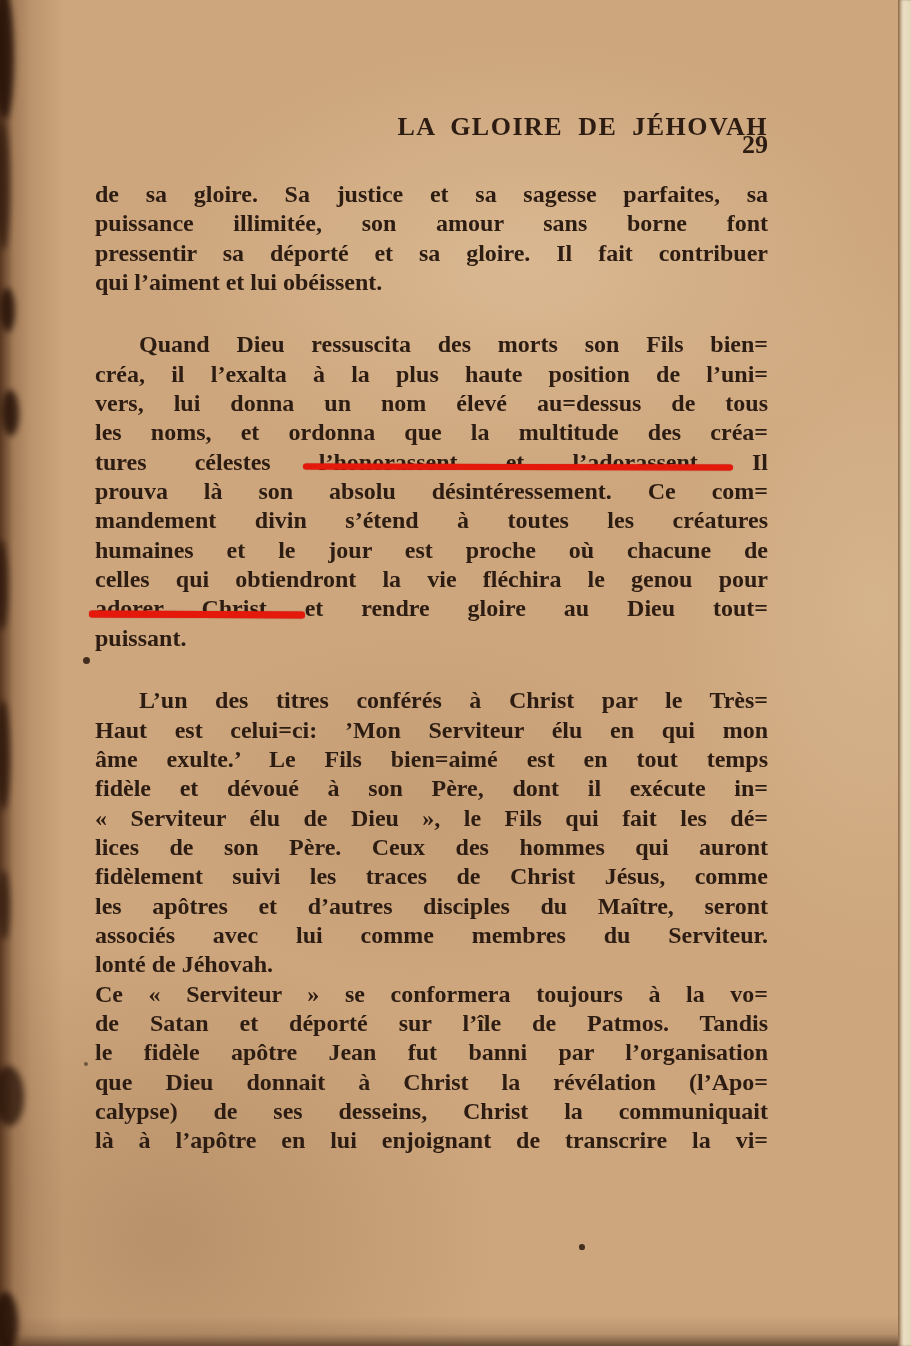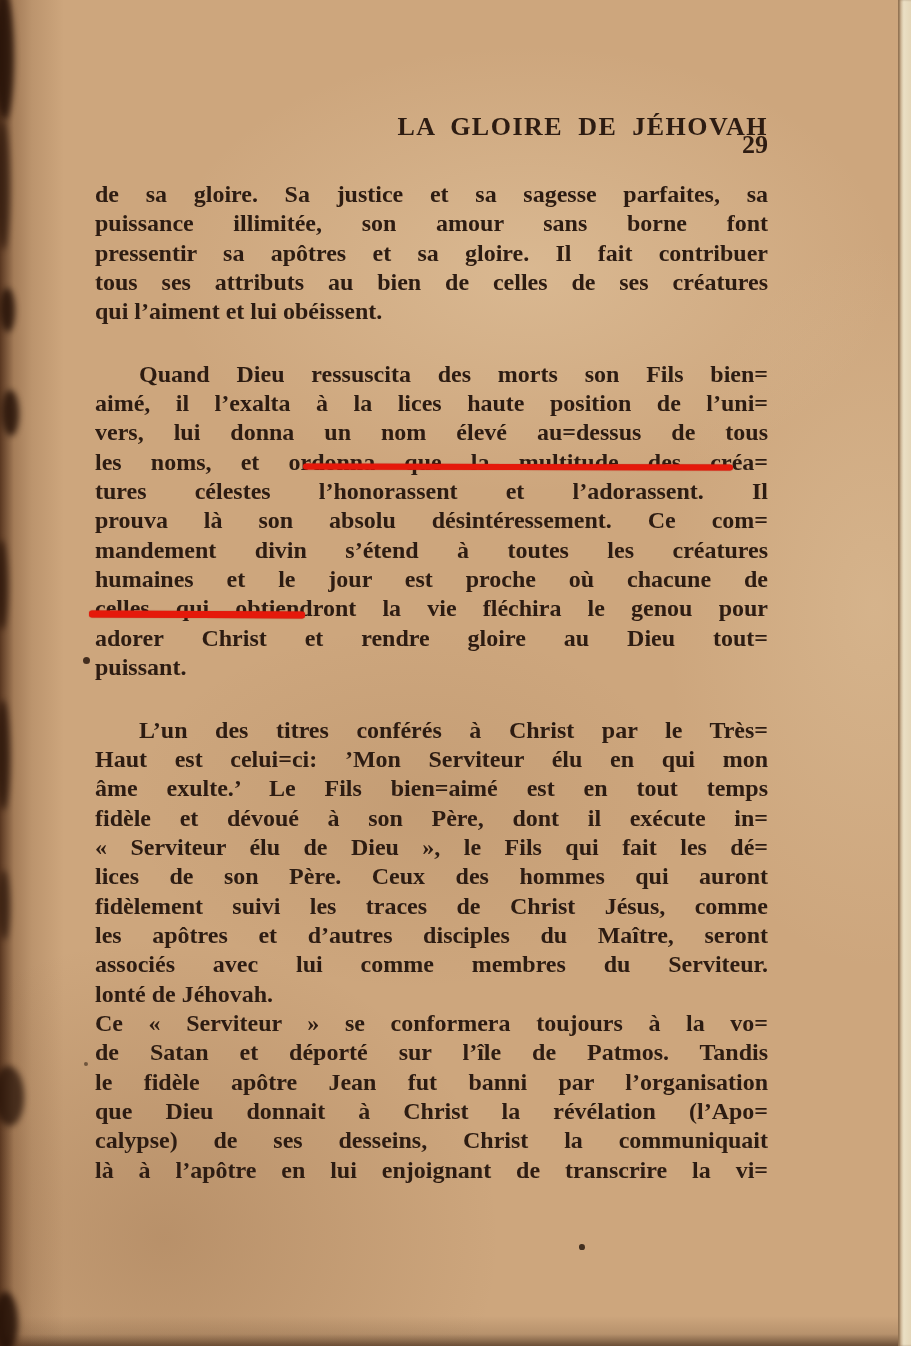--- a/index.html
+++ b/index.html
@@ -99,25 +99,24 @@
   <div class="page-edge-right"></div>
 
   <div class="header">
     <span class="title">LA GLOIRE DE JÉHOVAH</span>
     <span class="page-number">29</span>
   </div>
 
   <div class="textblock">
     <div class="line">de sa gloire. Sa justice et sa sagesse parfaites, sa</div>
     <div class="line">puissance illimitée, son amour sans borne font</div>
-    <div class="line">pressentir sa apôtres et sa gloire. Il fait contribuer</div>
-    <div class="line">tous ses attributs au bien de celles de ses créatures</div>
+    <div class="line">pressentir sa déporté et sa gloire. Il fait contribuer</div>
     <div class="line par-end">qui l’aiment et lui obéissent.</div>
     <div class="line indent">Quand Dieu ressuscita des morts son Fils bien=</div>
-    <div class="line">aimé, il l’exalta à la lices haute position de l’uni=</div>
+    <div class="line">créa, il l’exalta à la plus haute position de l’uni=</div>
     <div class="line">vers, lui donna un nom élevé au=dessus de tous</div>
     <div class="line">les noms, et ordonna que la multitude des créa=</div>
     <div class="line">tures célestes l’honorassent et l’adorassent. Il</div>
     <div class="line">prouva là son absolu désintéressement. Ce com=</div>
     <div class="line">mandement divin s’étend à toutes les créatures</div>
     <div class="line">humaines et le jour est proche où chacune de</div>
     <div class="line">celles qui obtiendront la vie fléchira le genou pour</div>
     <div class="line">adorer Christ et rendre gloire au Dieu tout=</div>
     <div class="line par-end">puissant.</div>
     <div class="line indent">L’un des titres conférés à Christ par le Très=</div>

